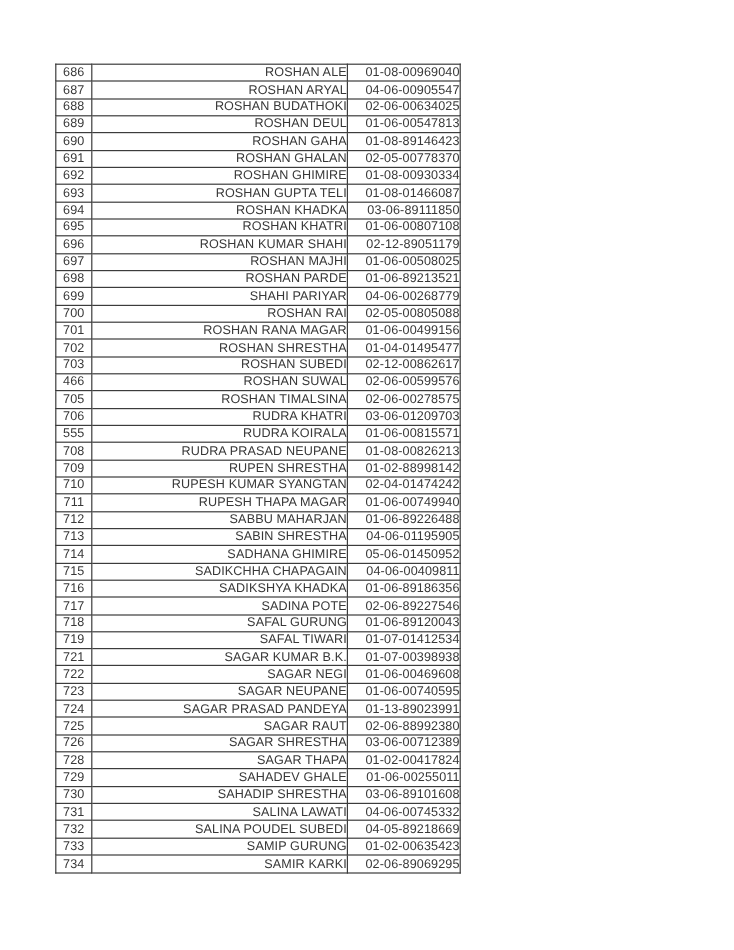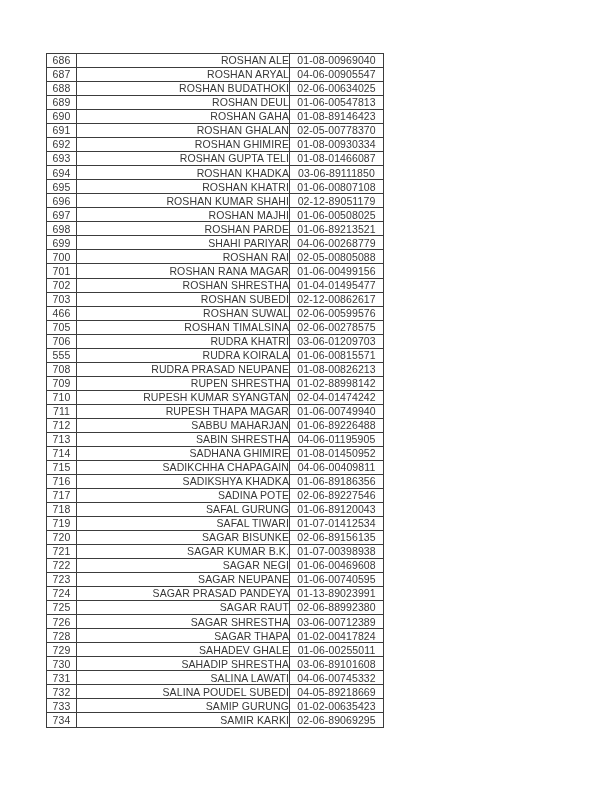--- a/index.html
+++ b/index.html
@@ -32,21 +32,21 @@
     padding: 0;
     height: 13.77px;
     vertical-align: middle;
     white-space: nowrap;
     overflow: hidden;
     line-height: 1;
     letter-spacing: 0.1px;
   }
   td.cell-serial { text-align: center; }
   td.cell-name   { padding-left: 4px; text-align: right; }
-  td.cell-id     { padding-left: 3px; text-align: center; }
+  td.cell-id     { padding-left: 3px; text-align: right; }
 </style>
 </head>
 <body>
 
 <div class="page">
   <table class="roster">
     <colgroup>
       <col style="width:30px">
       <col style="width:213px">
       <col style="width:94px">
@@ -188,21 +188,21 @@
           <td class="cell-id">01-06-89226488</td>
         </tr>
         <tr>
           <td class="cell-serial">713</td>
           <td class="cell-name">SABIN SHRESTHA</td>
           <td class="cell-id">04-06-01195905</td>
         </tr>
         <tr>
           <td class="cell-serial">714</td>
           <td class="cell-name">SADHANA GHIMIRE</td>
-          <td class="cell-id">01-08-01450952</td>
+          <td class="cell-id">05-06-01450952</td>
         </tr>
         <tr>
           <td class="cell-serial">715</td>
           <td class="cell-name">SADIKCHHA CHAPAGAIN</td>
           <td class="cell-id">04-06-00409811</td>
         </tr>
         <tr>
           <td class="cell-serial">716</td>
           <td class="cell-name">SADIKSHYA KHADKA</td>
           <td class="cell-id">01-06-89186356</td>
@@ -214,25 +214,20 @@
         </tr>
         <tr>
           <td class="cell-serial">718</td>
           <td class="cell-name">SAFAL GURUNG</td>
           <td class="cell-id">01-06-89120043</td>
         </tr>
         <tr>
           <td class="cell-serial">719</td>
           <td class="cell-name">SAFAL TIWARI</td>
           <td class="cell-id">01-07-01412534</td>
-        </tr>
-        <tr>
-          <td class="cell-serial">720</td>
-          <td class="cell-name">SAGAR BISUNKE</td>
-          <td class="cell-id">02-06-89156135</td>
         </tr>
         <tr>
           <td class="cell-serial">721</td>
           <td class="cell-name">SAGAR KUMAR B.K.</td>
           <td class="cell-id">01-07-00398938</td>
         </tr>
         <tr>
           <td class="cell-serial">722</td>
           <td class="cell-name">SAGAR NEGI</td>
           <td class="cell-id">01-06-00469608</td>

